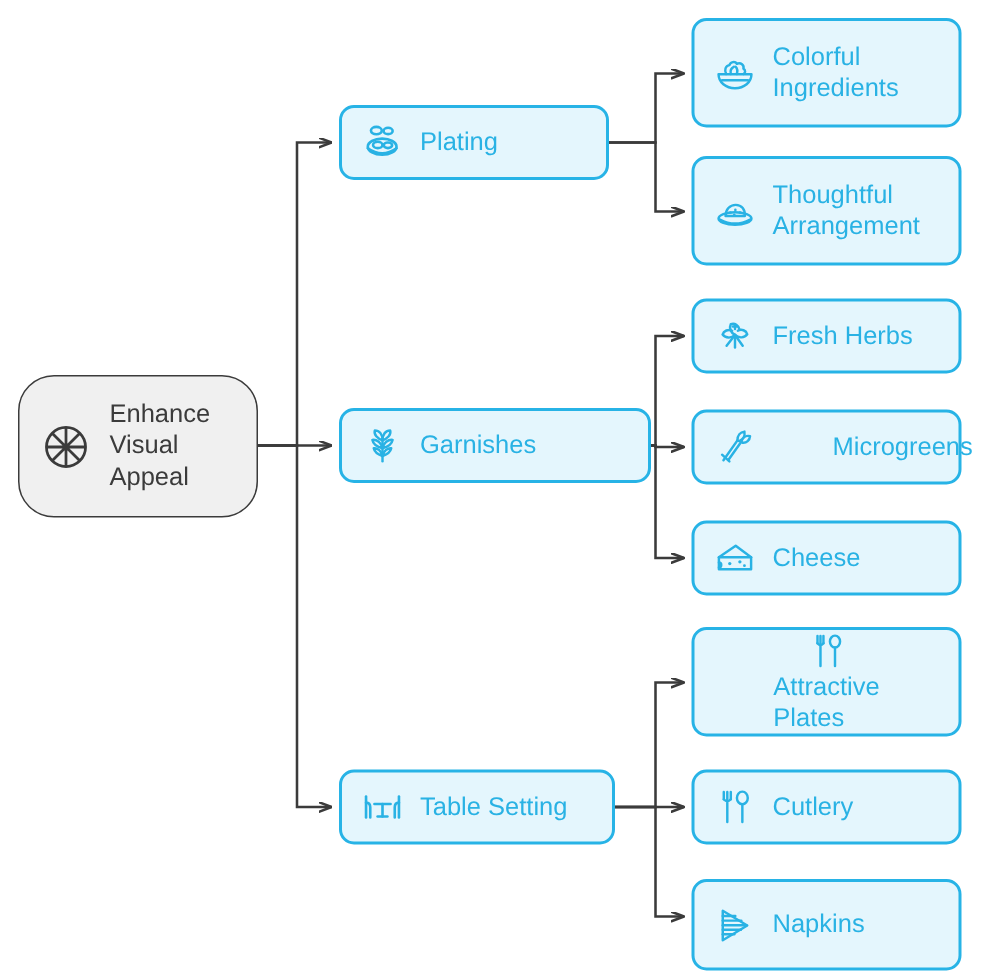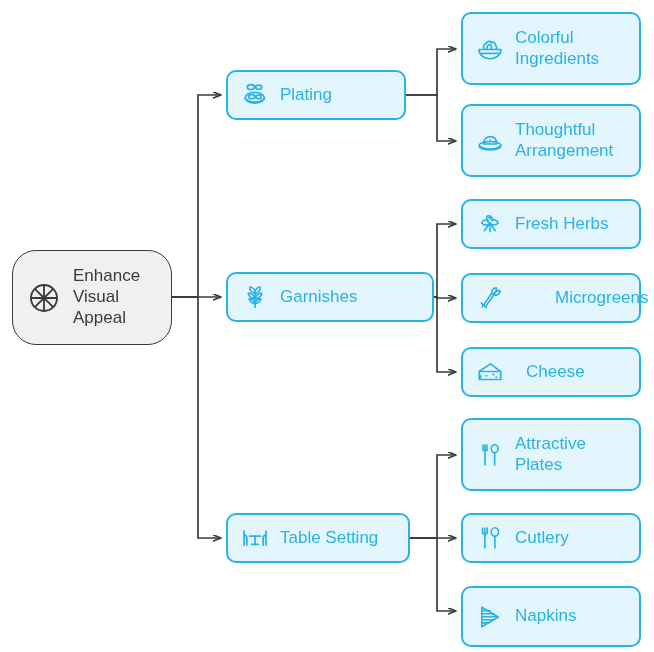--- a/index.html
+++ b/index.html
@@ -158,35 +158,35 @@
         <path d="M5.4,19.6 L13.4,8.2"></path>
         <path d="M8.2,19.4 L15.6,9"></path>
         <path d="M4.6,16.4 L8.8,20.2"></path>
         <path d="M13.4,8.2 C13.4,5.4 15,3.4 17.4,3.2 C17.8,5.6 16.6,7.8 14.4,8.6Z"></path>
         <path d="M15.6,9 C16.4,6.6 18.4,5.2 20.6,5.8 C20.4,8.2 18.6,9.8 16.4,9.6Z"></path>
       </svg>
     </span>
     <span class="lbl">Microgreens</span>
   </div>
 
-  <div class="node blue" style="left:461px;top:347px;width:180px;height:50px;gap:11px;">
+  <div class="node blue" style="left:461px;top:347px;width:180px;height:50px;">
     <span class="ico">
       <svg width="28" height="28" viewBox="0 0 24 24" fill="none" stroke="#29b2e4" stroke-width="1.4" stroke-linecap="round" stroke-linejoin="round">
         <path d="M2.8,11.6 L12.4,5 L21.2,11.6 V18.4 H2.8Z"></path>
         <path d="M2.8,11.6 H21.2"></path>
         <path d="M2.8,14.6 C4.6,14.6 4.6,17.4 2.8,17.4"></path>
         <circle cx="9" cy="15.2" r="0.95" fill="#29b2e4" stroke="none"></circle>
         <circle cx="14.8" cy="14.2" r="0.95" fill="#29b2e4" stroke="none"></circle>
         <circle cx="17.4" cy="16.4" r="0.8" fill="#29b2e4" stroke="none"></circle>
       </svg>
     </span>
     <span class="lbl">Cheese</span>
   </div>
 
-  <div class="node blue" style="left:461px;top:418px;width:180px;height:73px;">
+  <div class="node blue" style="left:461px;top:418px;width:180px;height:73px;flex-direction:column;">
     <span class="ico">
       <svg width="28" height="28" viewBox="0 0 24 24" fill="none" stroke="#29b2e4" stroke-width="1.4" stroke-linecap="round" stroke-linejoin="round">
         <path d="M6,3.4 V7.6"></path>
         <path d="M9.4,3.4 V7.6"></path>
         <path d="M7.7,3.4 V7.6"></path>
         <path d="M6,7.6 Q7.7,9.6 9.4,7.6"></path>
         <path d="M7.7,9.4 V20.6"></path>
         <ellipse cx="16" cy="6.6" rx="2.9" ry="3.4"></ellipse>
         <path d="M16,10 V20.6"></path>
       </svg>

